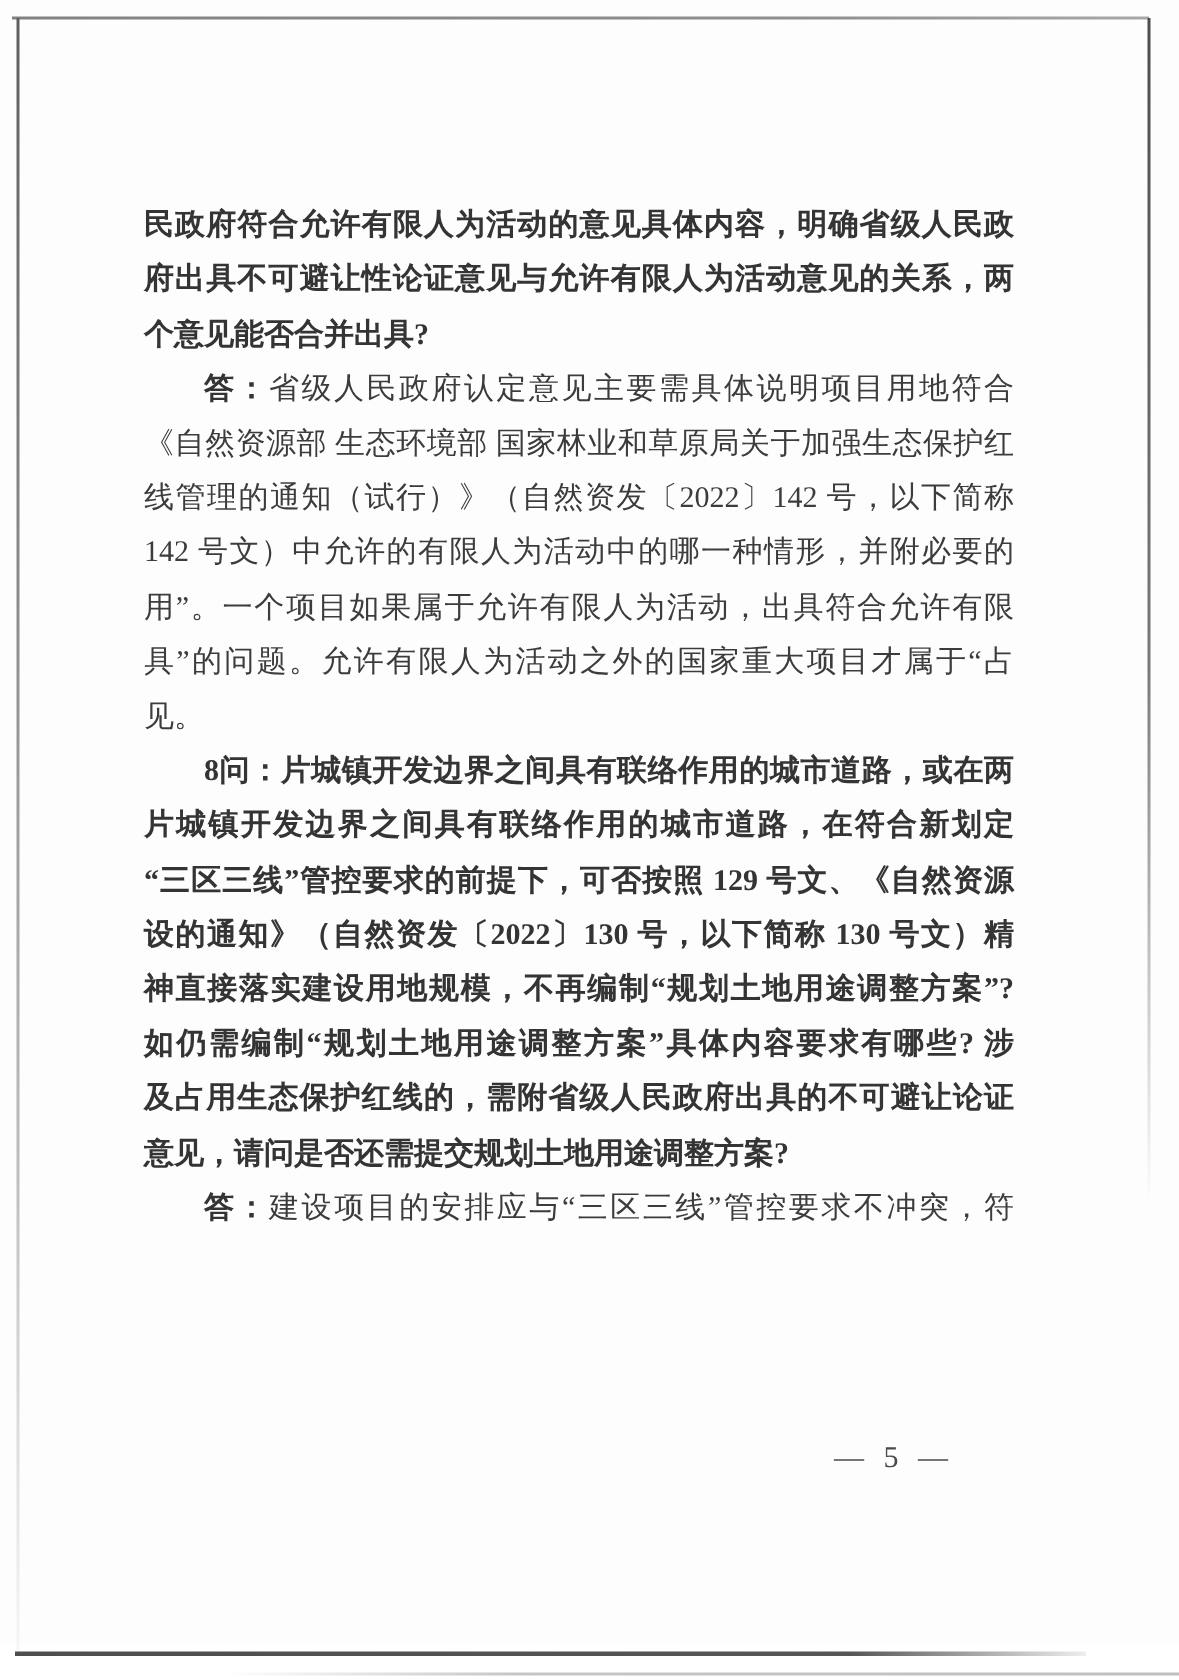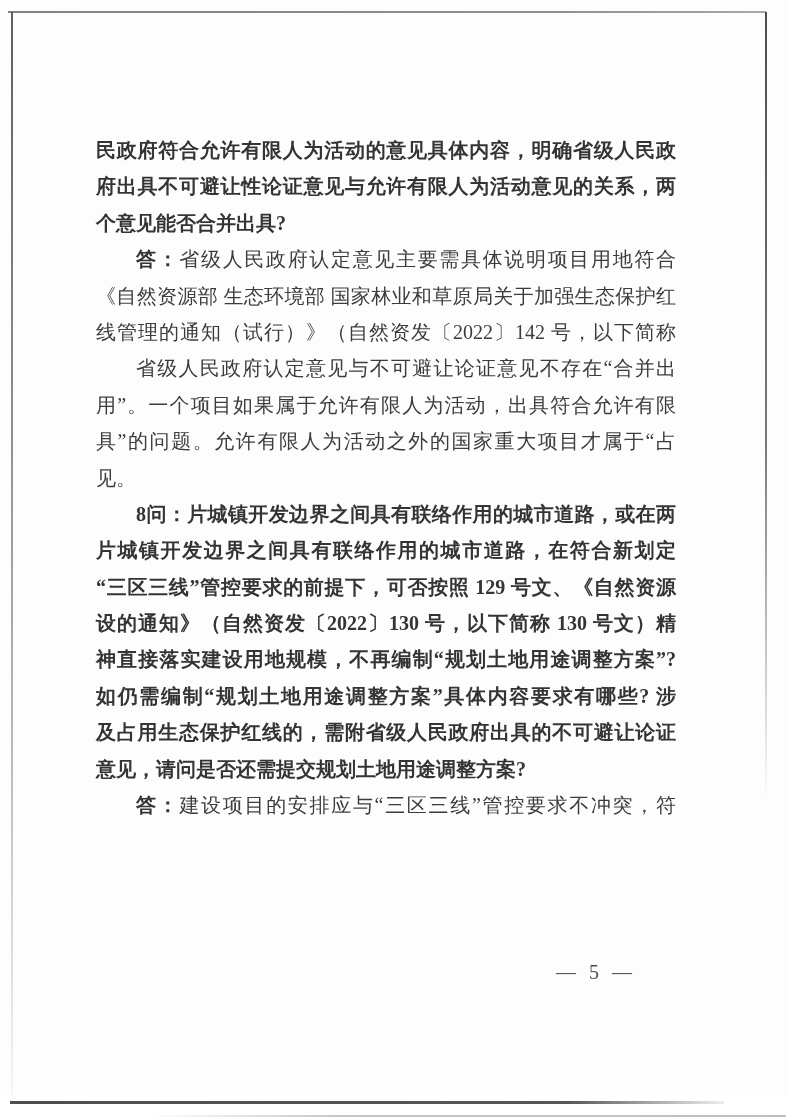--- a/index.html
+++ b/index.html
@@ -79,21 +79,21 @@
   <div class="edge edge-bottom"></div>
   <div class="edge edge-bottom-faint"></div>
 
   <div class="text-block">
       <div class="text-line"><span class="seg bold">民政府符合允许有限人为活动的意见具体内容，明确省级人民政</span></div>
       <div class="text-line"><span class="seg bold">府出具不可避让性论证意见与允许有限人为活动意见的关系，两</span></div>
       <div class="text-line no-justify"><span class="seg bold">个意见能否合并出具?</span></div>
       <div class="text-line indent"><span class="seg bold">答：</span><span class="seg">省级人民政府认定意见主要需具体说明项目用地符合</span></div>
       <div class="text-line"><span class="seg">《自然资源部 生态环境部 国家林业和草原局关于加强生态保护红</span></div>
       <div class="text-line"><span class="seg">线管理的通知（试行）》（自然资发〔2022〕142 号，以下简称</span></div>
-      <div class="text-line indent"><span class="seg">省级人民政府认定意见与不可避让论证意见不存在“合并出</span></div>
+      <div class="text-line"><span class="seg">142 号文）中允许的有限人为活动中的哪一种情形，并附必要的</span></div>
       <div class="text-line"><span class="seg">用”。一个项目如果属于允许有限人为活动，出具符合允许有限</span></div>
       <div class="text-line"><span class="seg">具”的问题。允许有限人为活动之外的国家重大项目才属于“占</span></div>
       <div class="text-line no-justify"><span class="seg">见。</span></div>
       <div class="text-line indent"><span class="seg bold">8问：</span><span class="seg bold">片城镇开发边界之间具有联络作用的城市道路，或在两</span></div>
       <div class="text-line"><span class="seg bold">片城镇开发边界之间具有联络作用的城市道路，在符合新划定</span></div>
       <div class="text-line"><span class="seg bold">“三区三线”管控要求的前提下，可否按照 129 号文、《自然资源</span></div>
       <div class="text-line"><span class="seg bold">设的通知》（自然资发〔2022〕130 号，以下简称 130 号文）精</span></div>
       <div class="text-line"><span class="seg bold">神直接落实建设用地规模，不再编制“规划土地用途调整方案”?</span></div>
       <div class="text-line"><span class="seg bold">如仍需编制“规划土地用途调整方案”具体内容要求有哪些? 涉</span></div>
       <div class="text-line"><span class="seg bold">及占用生态保护红线的，需附省级人民政府出具的不可避让论证</span></div>

